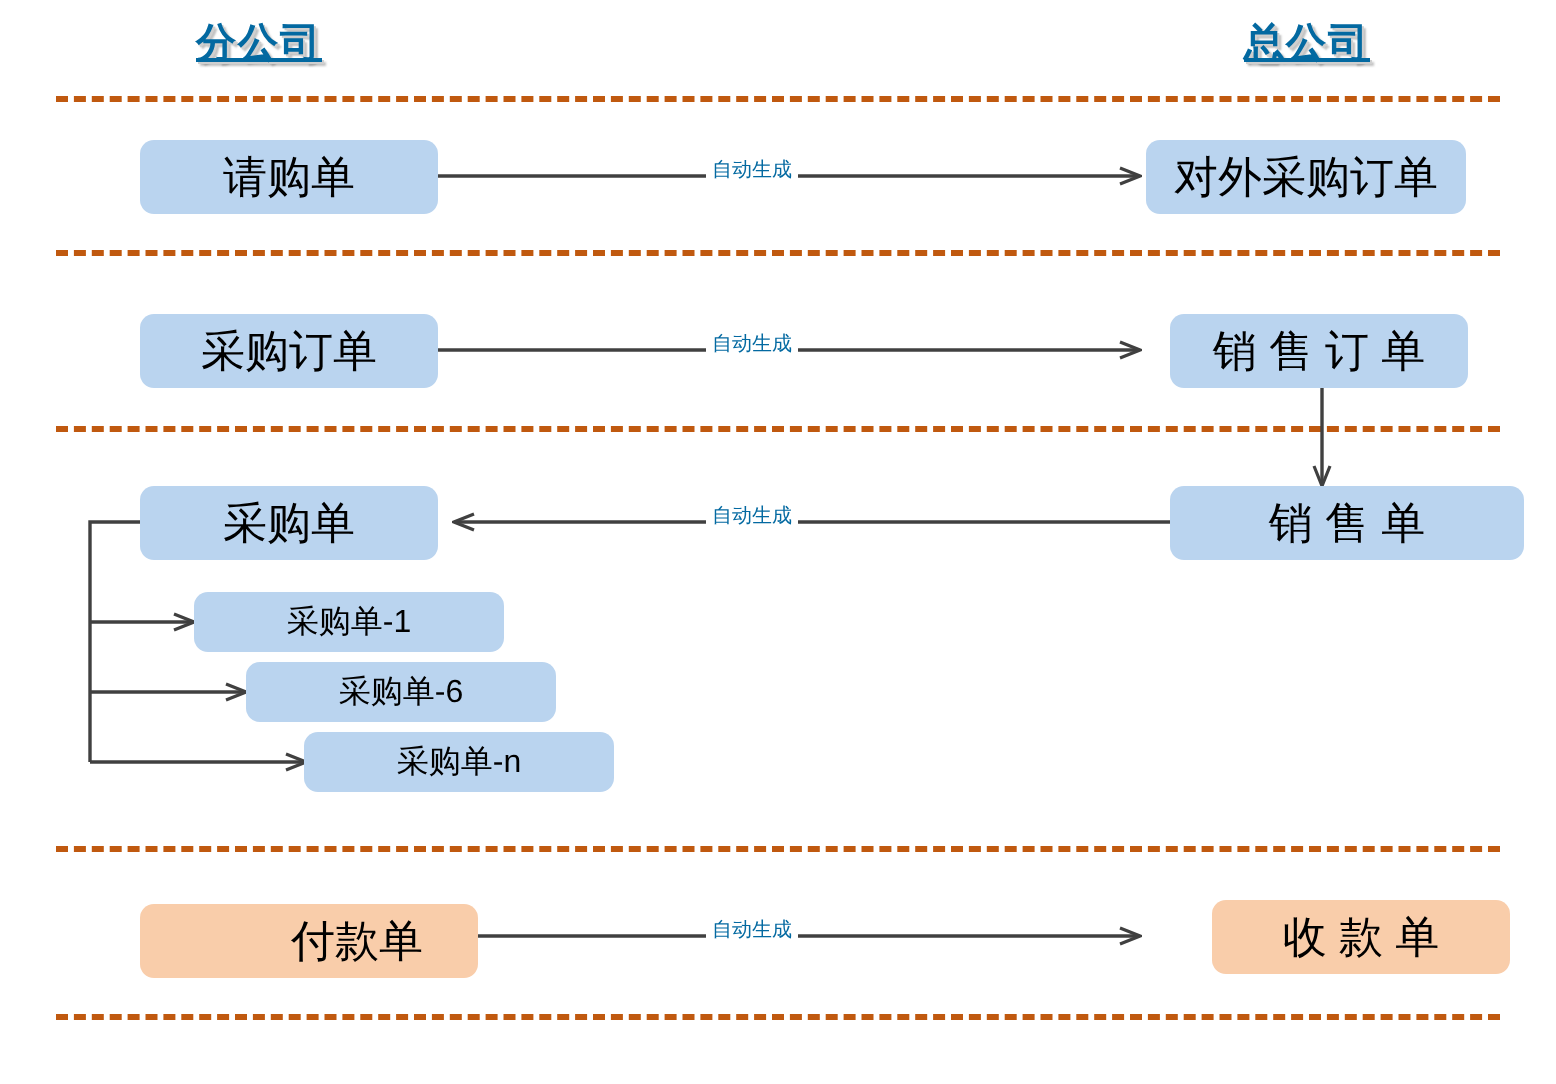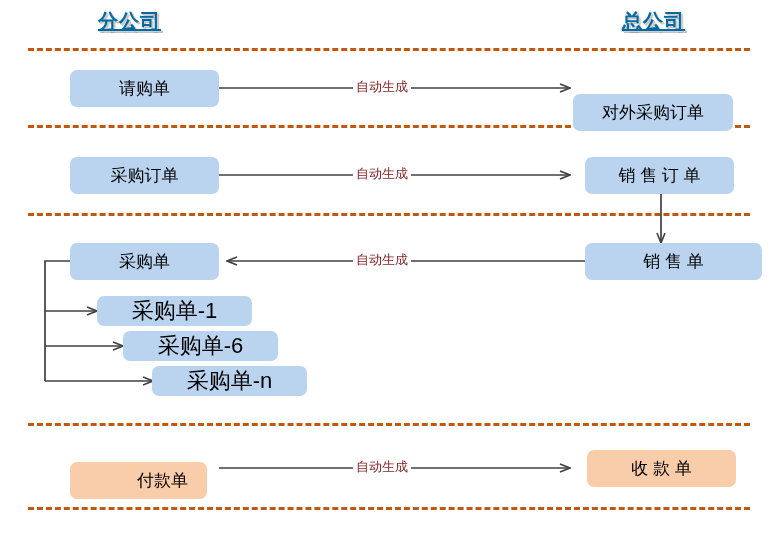--- a/index.html
+++ b/index.html
@@ -31,32 +31,32 @@
     position: absolute;
     height: 0;
     border-top: 3px dashed #c0590f;
   }
   .node {
     position: absolute;
     display: flex;
     align-items: center;
     justify-content: center;
     border-radius: 7px;
-    font-size: 17px;
+    font-size: 22px;
     color: #000000;
     white-space: nowrap;
     box-sizing: border-box;
   }
   .node.blue  { background: #bad4ef; }
   .node.peach { background: #f9cdaa; }
-  .node.sub { font-size: 22px; }
+  .node.sub { font-size: 16px; }
   .edge-label {
     position: absolute;
-    font-size: 13px;
-    color: #7f1d1d;
+    font-size: 10px;
+    color: #0369a1;
     background: #ffffff;
     padding: 0 3px;
     white-space: nowrap;
     text-align: right;
   }
   svg.wires {
     position: absolute;
     left: 0;
     top: 0;
     width: 778px;
@@ -122,23 +122,23 @@
   <div class="node blue" style="left:70px; top:157px; width:149px; height:37px;">采购订单</div>
 
   <div class="node blue" style="left:70px; top:243px; width:149px; height:37px;">采购单</div>
 
   <div class="node blue sub" style="left:97px; top:296px; width:155px; height:30px;">采购单-1</div>
 
   <div class="node blue sub" style="left:123px; top:331px; width:155px; height:30px;">采购单-6</div>
 
   <div class="node blue sub" style="left:152px; top:366px; width:155px; height:30px;">采购单-n</div>
 
-  <div class="node peach" style="left:70px; top:462px; width:137px; height:37px;padding-left:48px;">付款单</div>
+  <div class="node peach" style="left:70px; top:452px; width:169px; height:37px;padding-left:48px;">付款单</div>
 
-  <div class="node blue" style="left:573px; top:70px; width:160px; height:37px;margin-top:24px;">对外采购订单</div>
+  <div class="node blue" style="left:573px; top:70px; width:160px; height:37px;">对外采购订单</div>
 
   <div class="node blue" style="left:585px; top:157px; width:149px; height:37px;text-align:right;">销 售 订 单</div>
 
   <div class="node blue" style="left:585px; top:243px; width:177px; height:37px;">销 售 单</div>
 
-  <div class="node peach" style="left:587px; top:450px; width:149px; height:37px;">收 款 单</div>
+  <div class="node peach" style="left:606px; top:450px; width:149px; height:37px;">收 款 单</div>
 
 </div>
 
 </body></html>

